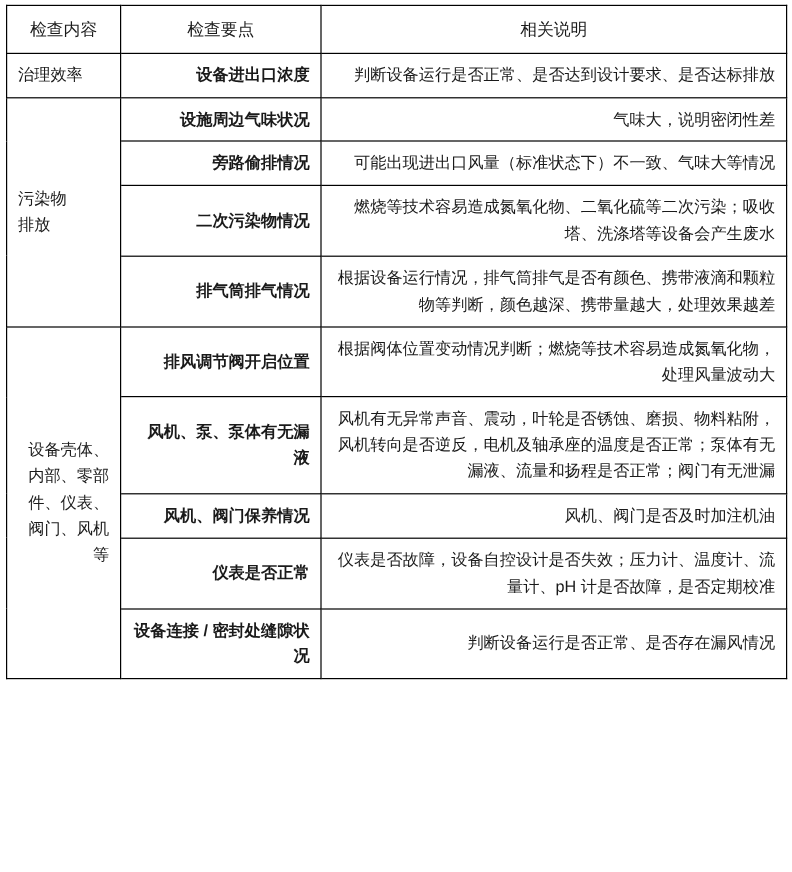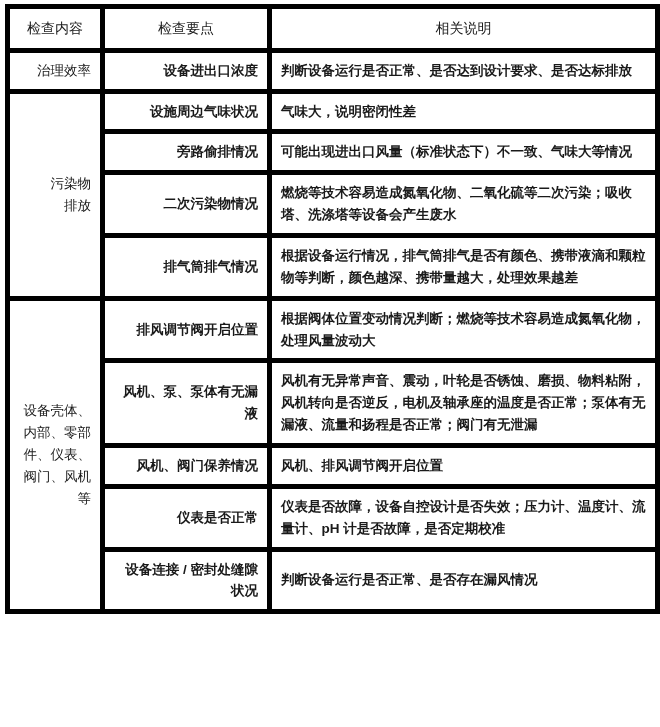--- a/index.html
+++ b/index.html
@@ -26,46 +26,45 @@
     margin: 4px 5px 0 5px;
     table-layout: fixed;
     font-size: 13.5px;
     line-height: 1.62;
   }
   table.insp col.c1 { width: 95px; }
   table.insp col.c2 { width: 167px; }
   table.insp col.c3 { width: 388px; }
 
   table.insp th, table.insp td {
-    border: 5px solid #000000;
+    border: 1px solid #000000;
     padding: 7px 9px 7px 9px;
     vertical-align: middle;
     word-break: break-all;
   }
   table.insp thead th {
     text-align: center;
     font-weight: normal;
     padding: 8px 6px;
     font-size: 14px;
   }
   td.cat {
-    text-align: right;
+    text-align: left;
     vertical-align: middle;
   }
   td.cat.multi {
     text-align: right;
     padding-left: 12px;
   }
   td.point {
     text-align: right;
     font-weight: bold;
   }
   td.desc {
-    text-align: left;
-    font-weight: bold;
+    text-align: right;
   }
 </style>
 </head>
 <body>
 
 <div id="sheet">
   <table class="insp">
     <colgroup>
       <col class="c1">
       <col class="c2">
@@ -105,21 +104,21 @@
           <td class="cat multi" rowspan="5">设备壳体、内部、零部件、仪表、阀门、风机等</td>
           <td class="point">排风调节阀开启位置</td>
           <td class="desc">根据阀体位置变动情况判断；燃烧等技术容易造成氮氧化物，处理风量波动大</td>
         </tr>
         <tr>
           <td class="point">风机、泵、泵体有无漏液</td>
           <td class="desc">风机有无异常声音、震动，叶轮是否锈蚀、磨损、物料粘附，风机转向是否逆反，电机及轴承座的温度是否正常；泵体有无漏液、流量和扬程是否正常；阀门有无泄漏</td>
         </tr>
         <tr>
           <td class="point">风机、阀门保养情况</td>
-          <td class="desc">风机、排风调节阀开启位置</td>
+          <td class="desc">风机、阀门是否及时加注机油</td>
         </tr>
         <tr>
           <td class="point">仪表是否正常</td>
           <td class="desc">仪表是否故障，设备自控设计是否失效；压力计、温度计、流量计、pH 计是否故障，是否定期校准</td>
         </tr>
         <tr>
           <td class="point">设备连接 / 密封处缝隙状况</td>
           <td class="desc">判断设备运行是否正常、是否存在漏风情况</td>
         </tr>
       </tbody>

